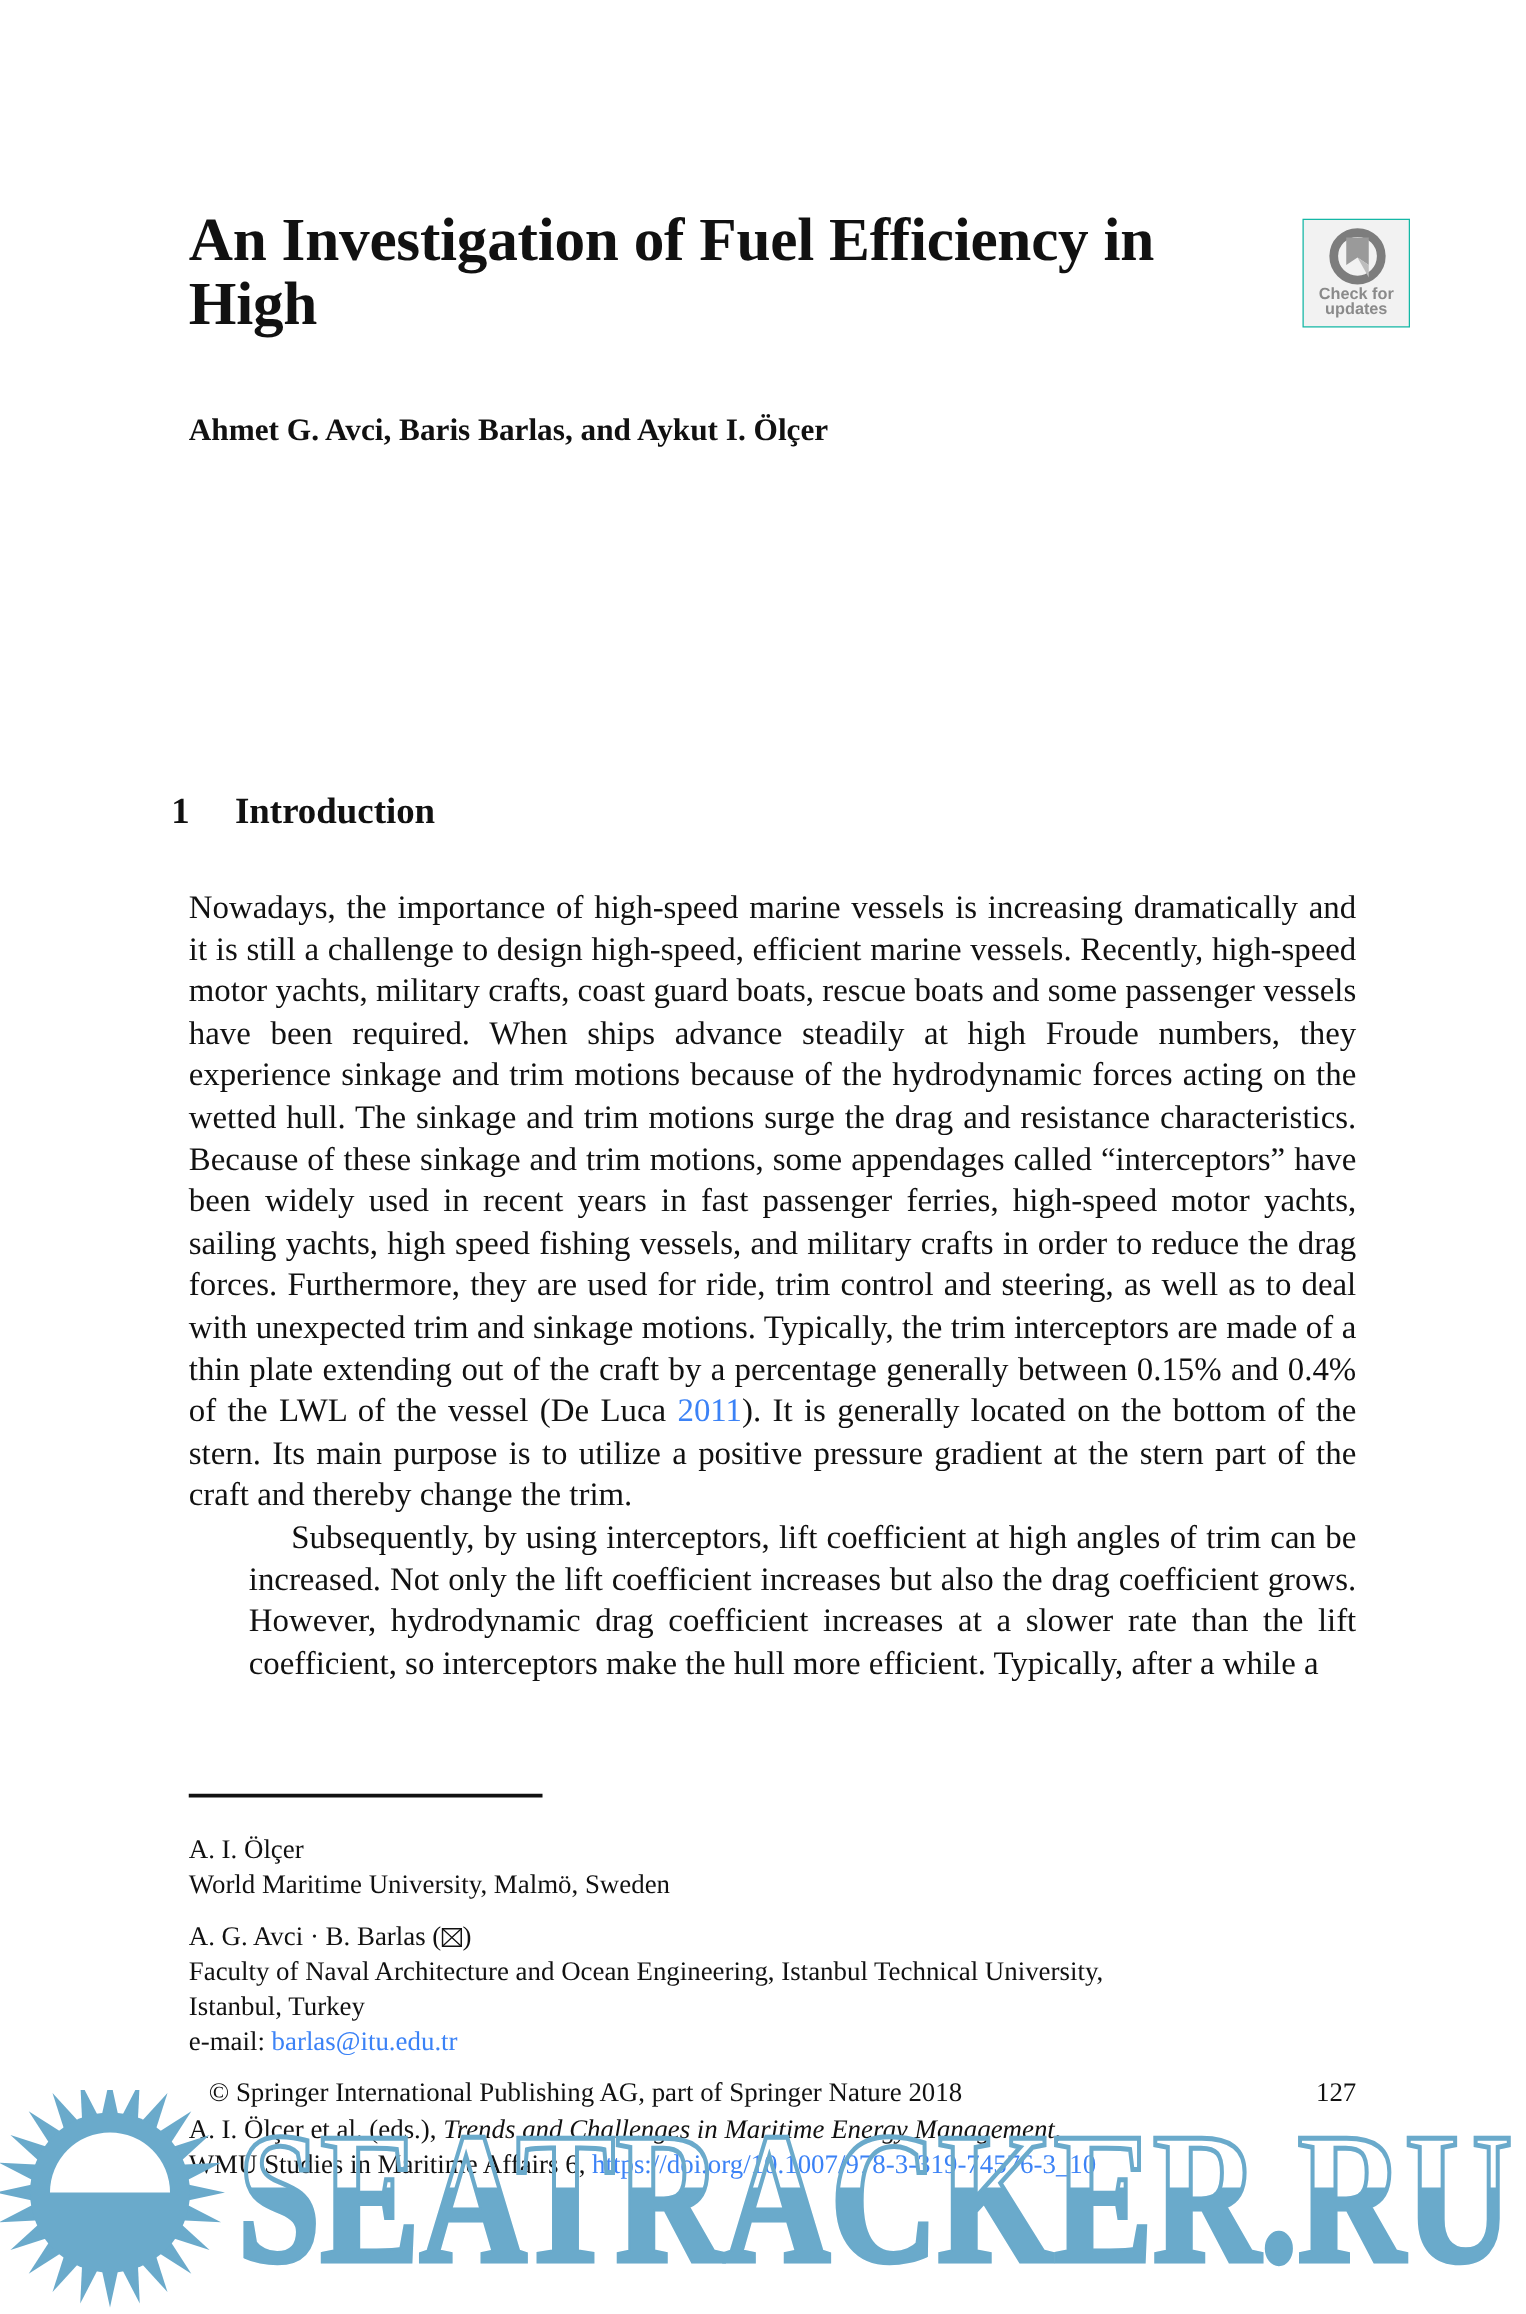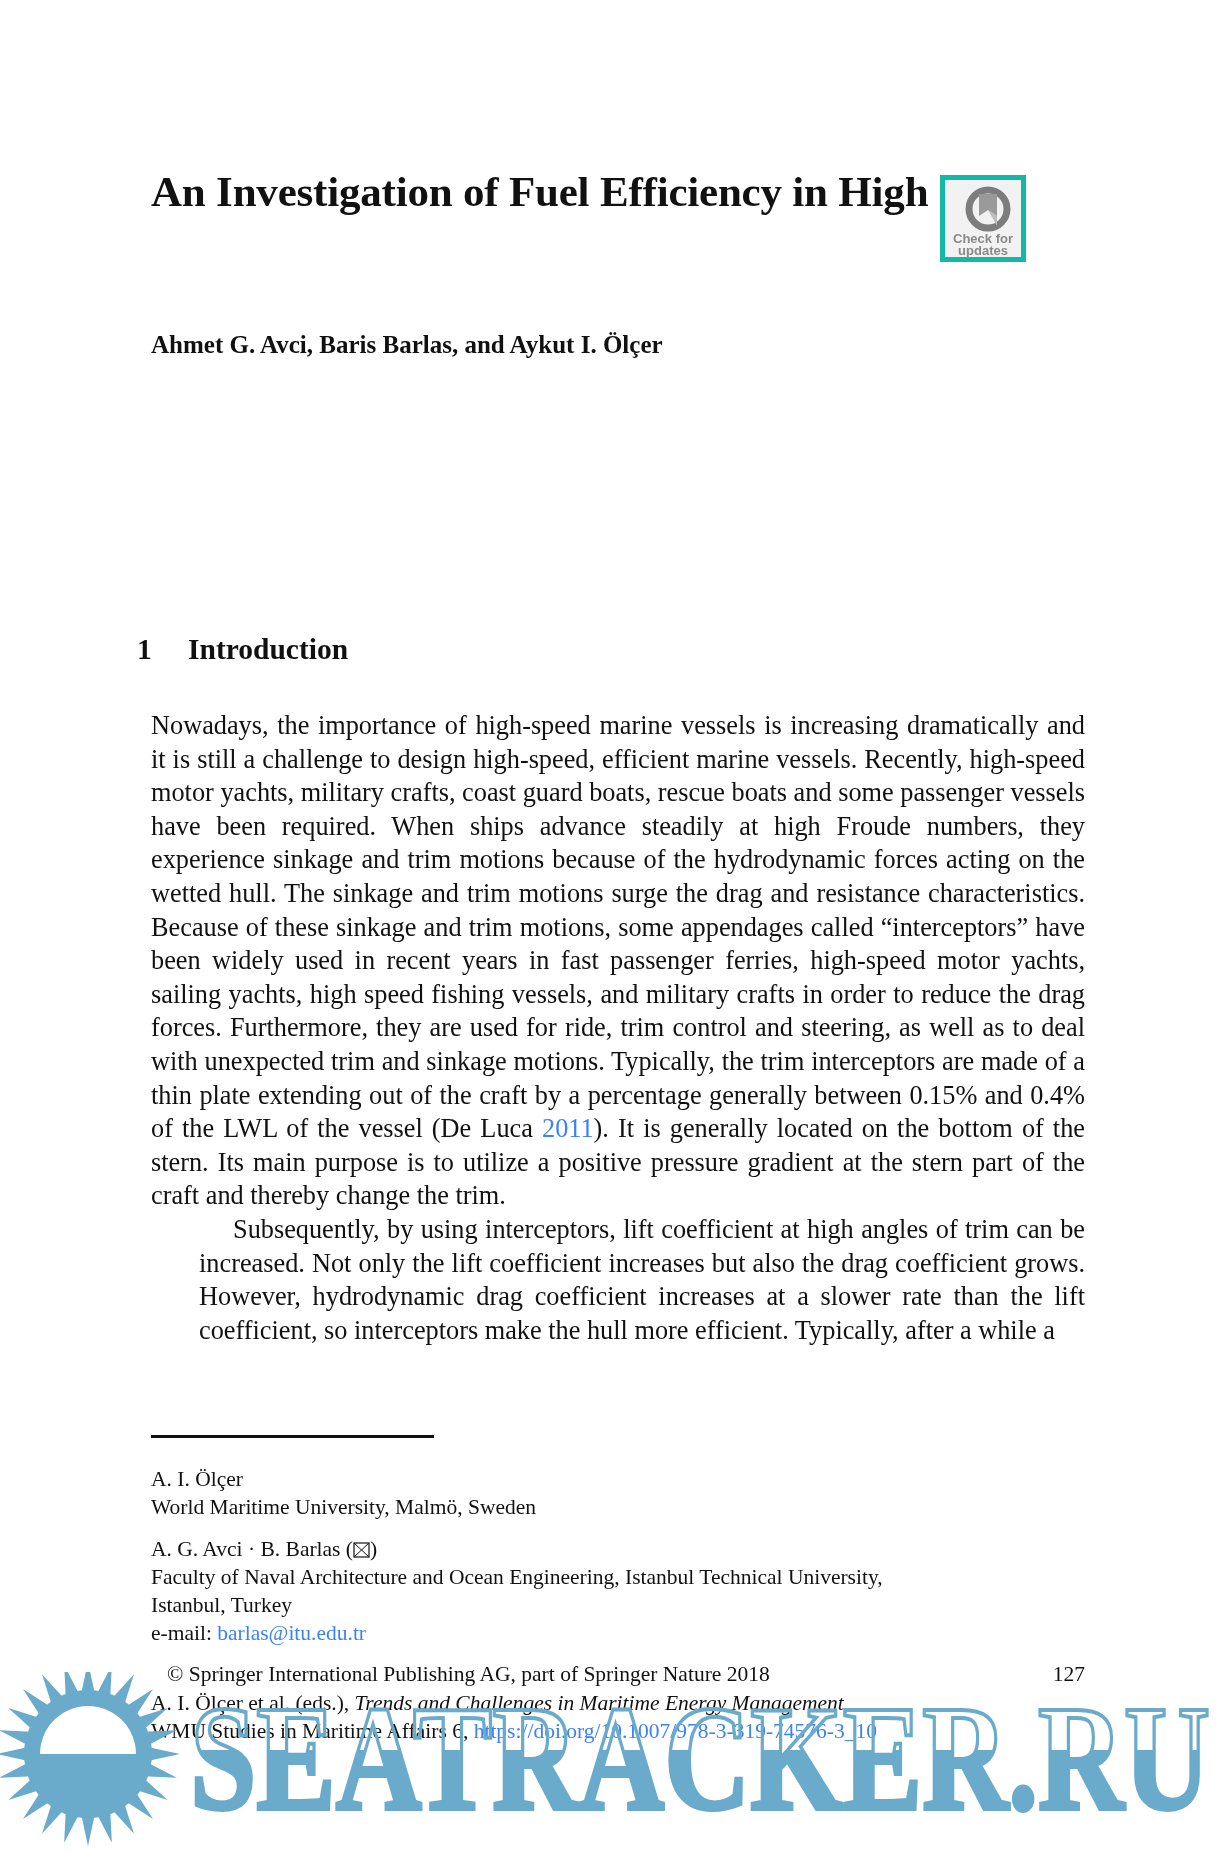--- a/index.html
+++ b/index.html
@@ -1,21 +1,21 @@
 <!DOCTYPE html>
 <html><head>
 <meta charset="utf-8">
 <style>
   html, body { margin: 0; padding: 0; background: #ffffff; }
   body { width: 1221px; height: 1851px; position: relative; overflow: hidden;
          font-family: "Liberation Serif", "DejaVu Serif", serif; color: #111; }
   .abs { position: absolute; }
-  .title { left: 151px; top: 166px; width: 830px; font-size: 43px; font-weight: bold;
+  .title { left: 151px; top: 166px; width: 830px; font-size: 49px; font-weight: bold;
            line-height: 51px; letter-spacing: -0.2px; }
-  .badge { left: 940px; top: 175px; width: 86px; height: 87px; border: 5px solid #14b8a6;
+  .badge { left: 1042px; top: 175px; width: 86px; height: 87px; border: 1px solid #14b8a6;
            background: #f2f2f2; box-sizing: border-box; }
   .badge svg { position: absolute; left: 17px; top: 6px; }
   .badge-text { position: absolute; left: 0; width: 100%; top: 53px; text-align: center;
                 font-family: "Liberation Sans", "DejaVu Sans", sans-serif; font-weight: bold;
                 font-size: 13px; line-height: 12px; color: #8a8a8a; }
   .authors { left: 151px; top: 330px; font-size: 25px; font-weight: bold; line-height: 30px; }
   .heading { left: 137px; top: 632px; font-size: 29.5px; font-weight: bold; line-height: 34px; }
   .heading .num { display: inline-block; width: 51px; }
   .body-text { left: 151px; top: 709px; width: 934px; font-size: 26.3px; line-height: 33.6px;
                text-align: justify; }

